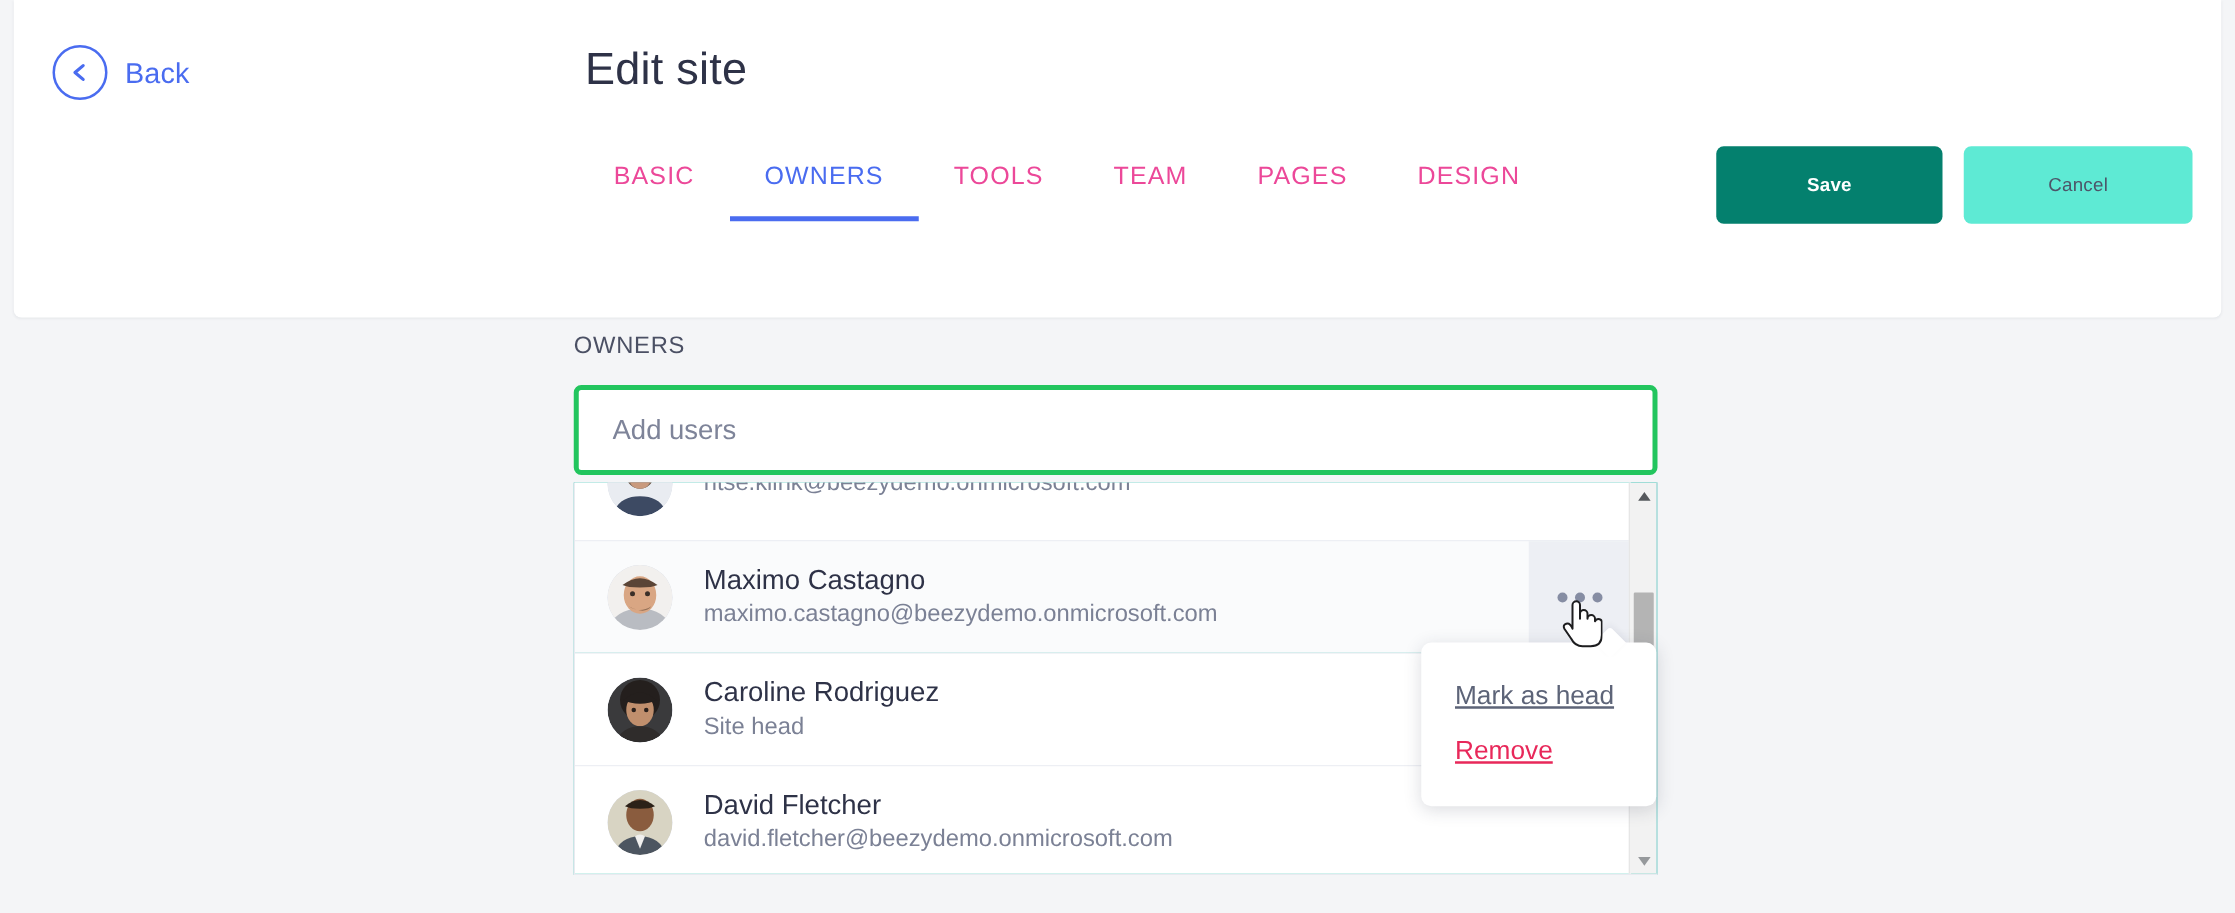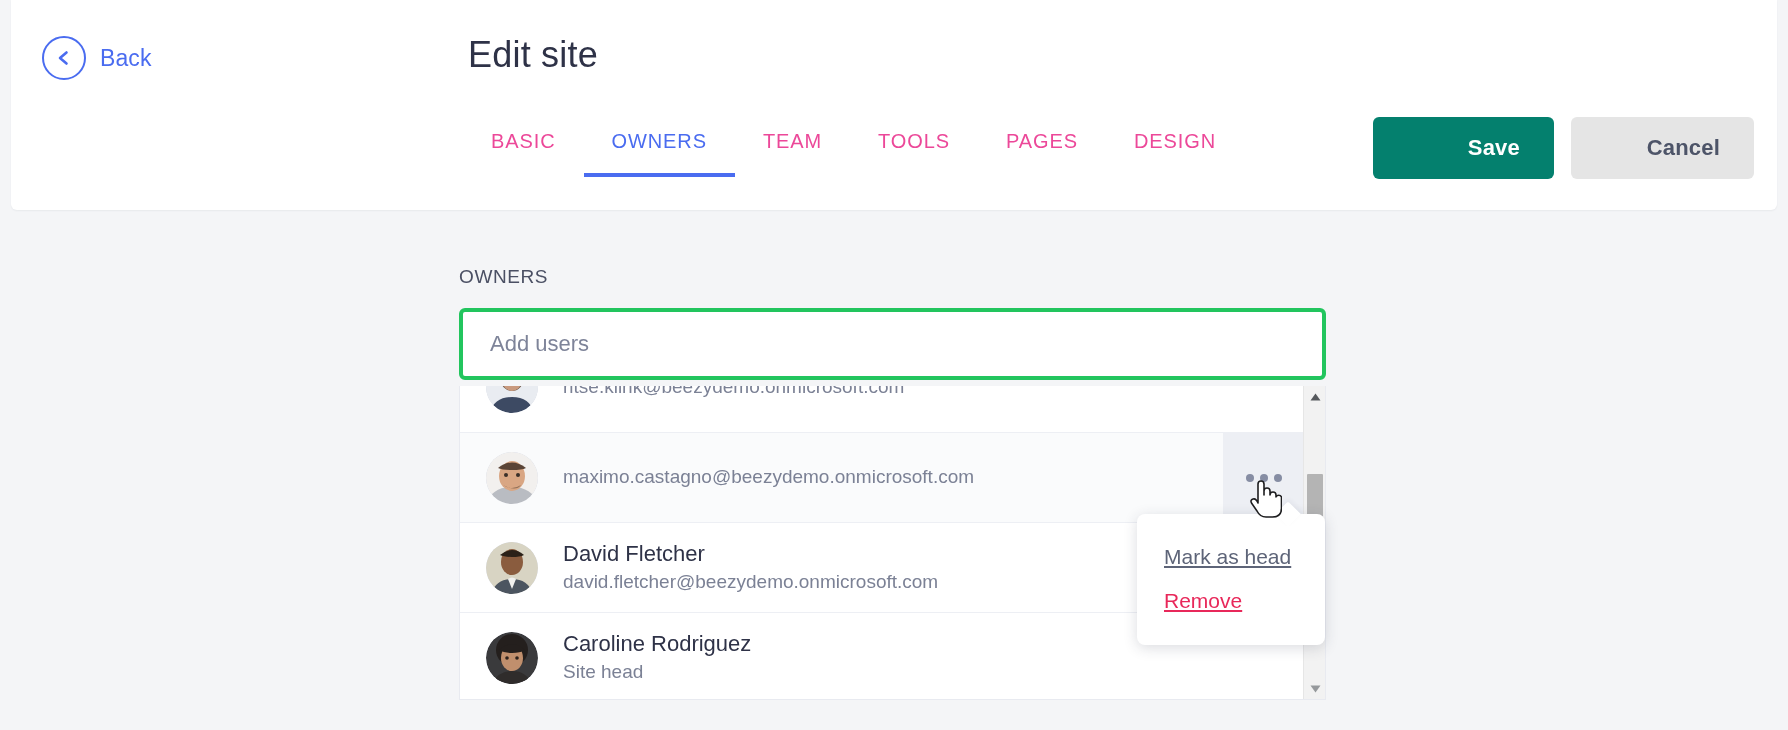--- a/index.html
+++ b/index.html
@@ -19,21 +19,21 @@
     height: 730px;
     background: #f4f5f7;
   }
 
   
   .header-card {
     position: absolute;
     left: 11px;
     top: 0;
     width: 1766px;
-    height: 210px;
+    height: 254px;
     background: #ffffff;
     border-bottom-left-radius: 6px;
     border-bottom-right-radius: 6px;
     box-shadow: 0 1px 2px rgba(40,45,70,0.06);
   }
 
   .back-area {
     position: absolute;
     left: 31px;
     top: 36px;
@@ -98,38 +98,36 @@
     right: 23px;
     top: 117px;
     display: flex;
     gap: 17px;
     align-items: center;
   }
   .btn {
     height: 62px;
     border: none;
     border-radius: 6px;
-    font-size: 22px;
+    font-size: 15px;
     font-family: "Liberation Sans", sans-serif;
     cursor: pointer;
     padding: 0 34px;
     letter-spacing: .2px;
-    text-align: right;
   }
   .btn-save {
     background: #04806e;
     color: #ffffff;
     min-width: 181px;
     font-weight: 700;
   }
   .btn-cancel {
-    background: #e5e5e5;
+    background: #5eead4;
     color: #4d5468;
     min-width: 183px;
-    font-weight: bold;
   }
 
   
   .owners-wrap {
     position: absolute;
     left: 459px;
     top: 266px;
     width: 867px;
   }
   .section-label {
@@ -334,22 +332,22 @@
         </svg>
       </span>
       <span class="back-label">Back</span>
     </div>
 
     <div class="page-title">Edit site</div>
 
     <div class="tabs">
       <div class="tab">BASIC</div>
       <div class="tab active">OWNERS</div>
+      <div class="tab">TOOLS</div>
       <div class="tab">TEAM</div>
-      <div class="tab">TOOLS</div>
       <div class="tab">PAGES</div>
       <div class="tab">DESIGN</div>
     </div>
 
     <div class="actions">
       <button class="btn btn-save">Save</button>
       <button class="btn btn-cancel">Cancel</button>
     </div>
   </div>
 
@@ -401,54 +399,27 @@
                   <path d="M0 52 q6 -17 26 -17 q20 0 26 17z" fill="#b9bcc2"></path>
                   <ellipse cx="26" cy="24" rx="13" ry="15" fill="#d9a683"></ellipse>
                   <path d="M12 16 q14 -11 28 0 q-4 2 -14 2 q-10 0 -14 -2z" fill="#5a4436"></path>
                   <ellipse cx="20" cy="23" rx="2" ry="2" fill="#3a2f28"></ellipse>
                   <ellipse cx="32" cy="23" rx="2" ry="2" fill="#3a2f28"></ellipse>
                   <path d="M17 33 q9 6 18 0 q-5 7 -18 0z" fill="#7a5c47" opacity=".75"></path>
                 </g>
               </svg>
             </div>
             <div class="owner-text">
+              <div class="owner-name">Maximo Castagno</div>
               <div class="owner-sub">maximo.castagno@beezydemo.onmicrosoft.com</div>
             </div>
             <button class="kebab-btn">
               <span class="kebab-dot"></span>
               <span class="kebab-dot"></span>
               <span class="kebab-dot"></span>
-            </button>
-          </div>
-
-          <div class="owner-row">
-            <div class="avatar">
-              <svg viewBox="0 0 52 52">
-                <defs>
-                    <clipPath id="c3">
-                      <circle cx="26" cy="26" r="26"></circle>
-                    </clipPath>
-                  </defs>
-                <g clip-path="url(#c3)">
-                  <rect width="52" height="52" fill="#d8d4c3"></rect>
-                  <ellipse cx="26" cy="20" rx="11" ry="13" fill="#8a5c3e"></ellipse>
-                  <path d="M14 13 q12 -10 24 0 q-4 2 -12 2 q-8 0 -12 -2z" fill="#2b2118"></path>
-                  <path d="M5 52 q5 -15 21 -15 q16 0 21 15z" fill="#4c5560"></path>
-                  <path d="M22 37 l4 10 l4 -10 q-4 -3 -8 0z" fill="#f0f0ee"></path>
-                </g>
-              </svg>
-            </div>
-            <div class="owner-text">
-              <div class="owner-name">David Fletcher</div>
-              <div class="owner-sub">david.fletcher@beezydemo.onmicrosoft.com</div>
-            </div>
-            <button class="kebab-btn">
-              <span class="kebab-dot" style="opacity:0"></span>
-              <span class="kebab-dot" style="opacity:0"></span>
-              <span class="kebab-dot" style="opacity:0"></span>
             </button>
           </div>
 
           <div class="owner-row">
             <div class="avatar">
               <svg viewBox="0 0 52 52">
                 <defs>
                     <clipPath id="c4">
                       <circle cx="26" cy="26" r="26"></circle>
                     </clipPath>
@@ -468,20 +439,48 @@
               <div class="owner-name">Caroline Rodriguez</div>
               <div class="owner-sub">Site head</div>
             </div>
             <button class="kebab-btn">
               <span class="kebab-dot" style="opacity:0"></span>
               <span class="kebab-dot" style="opacity:0"></span>
               <span class="kebab-dot" style="opacity:0"></span>
             </button>
           </div>
 
+          <div class="owner-row">
+            <div class="avatar">
+              <svg viewBox="0 0 52 52">
+                <defs>
+                    <clipPath id="c3">
+                      <circle cx="26" cy="26" r="26"></circle>
+                    </clipPath>
+                  </defs>
+                <g clip-path="url(#c3)">
+                  <rect width="52" height="52" fill="#d8d4c3"></rect>
+                  <ellipse cx="26" cy="20" rx="11" ry="13" fill="#8a5c3e"></ellipse>
+                  <path d="M14 13 q12 -10 24 0 q-4 2 -12 2 q-8 0 -12 -2z" fill="#2b2118"></path>
+                  <path d="M5 52 q5 -15 21 -15 q16 0 21 15z" fill="#4c5560"></path>
+                  <path d="M22 37 l4 10 l4 -10 q-4 -3 -8 0z" fill="#f0f0ee"></path>
+                </g>
+              </svg>
+            </div>
+            <div class="owner-text">
+              <div class="owner-name">David Fletcher</div>
+              <div class="owner-sub">david.fletcher@beezydemo.onmicrosoft.com</div>
+            </div>
+            <button class="kebab-btn">
+              <span class="kebab-dot" style="opacity:0"></span>
+              <span class="kebab-dot" style="opacity:0"></span>
+              <span class="kebab-dot" style="opacity:0"></span>
+            </button>
+          </div>
+
         </div>
       </div>
 
       <div class="scrollbar">
         <div class="sb-arrow up">
           <svg width="11" height="8" viewBox="0 0 11 8">
             <polygon points="5.5,0.5 10.5,7.5 0.5,7.5" fill="#55585c"></polygon>
           </svg>
         </div>
         <div class="sb-thumb"></div>

